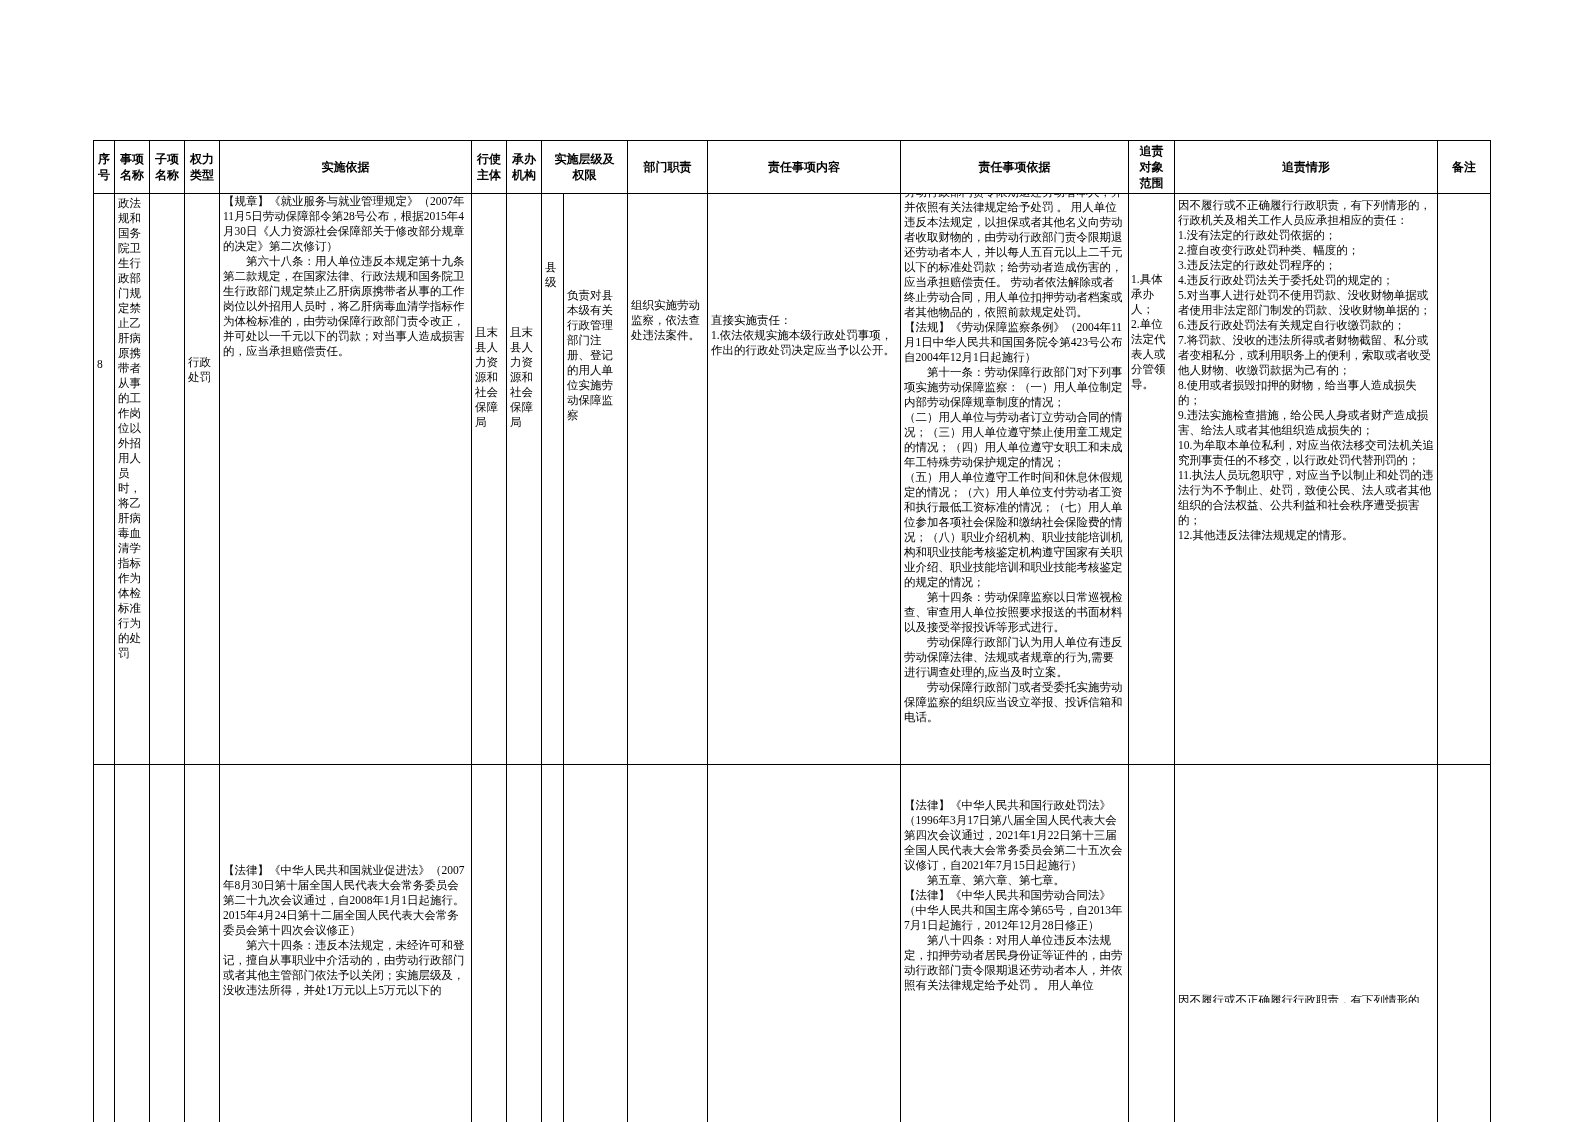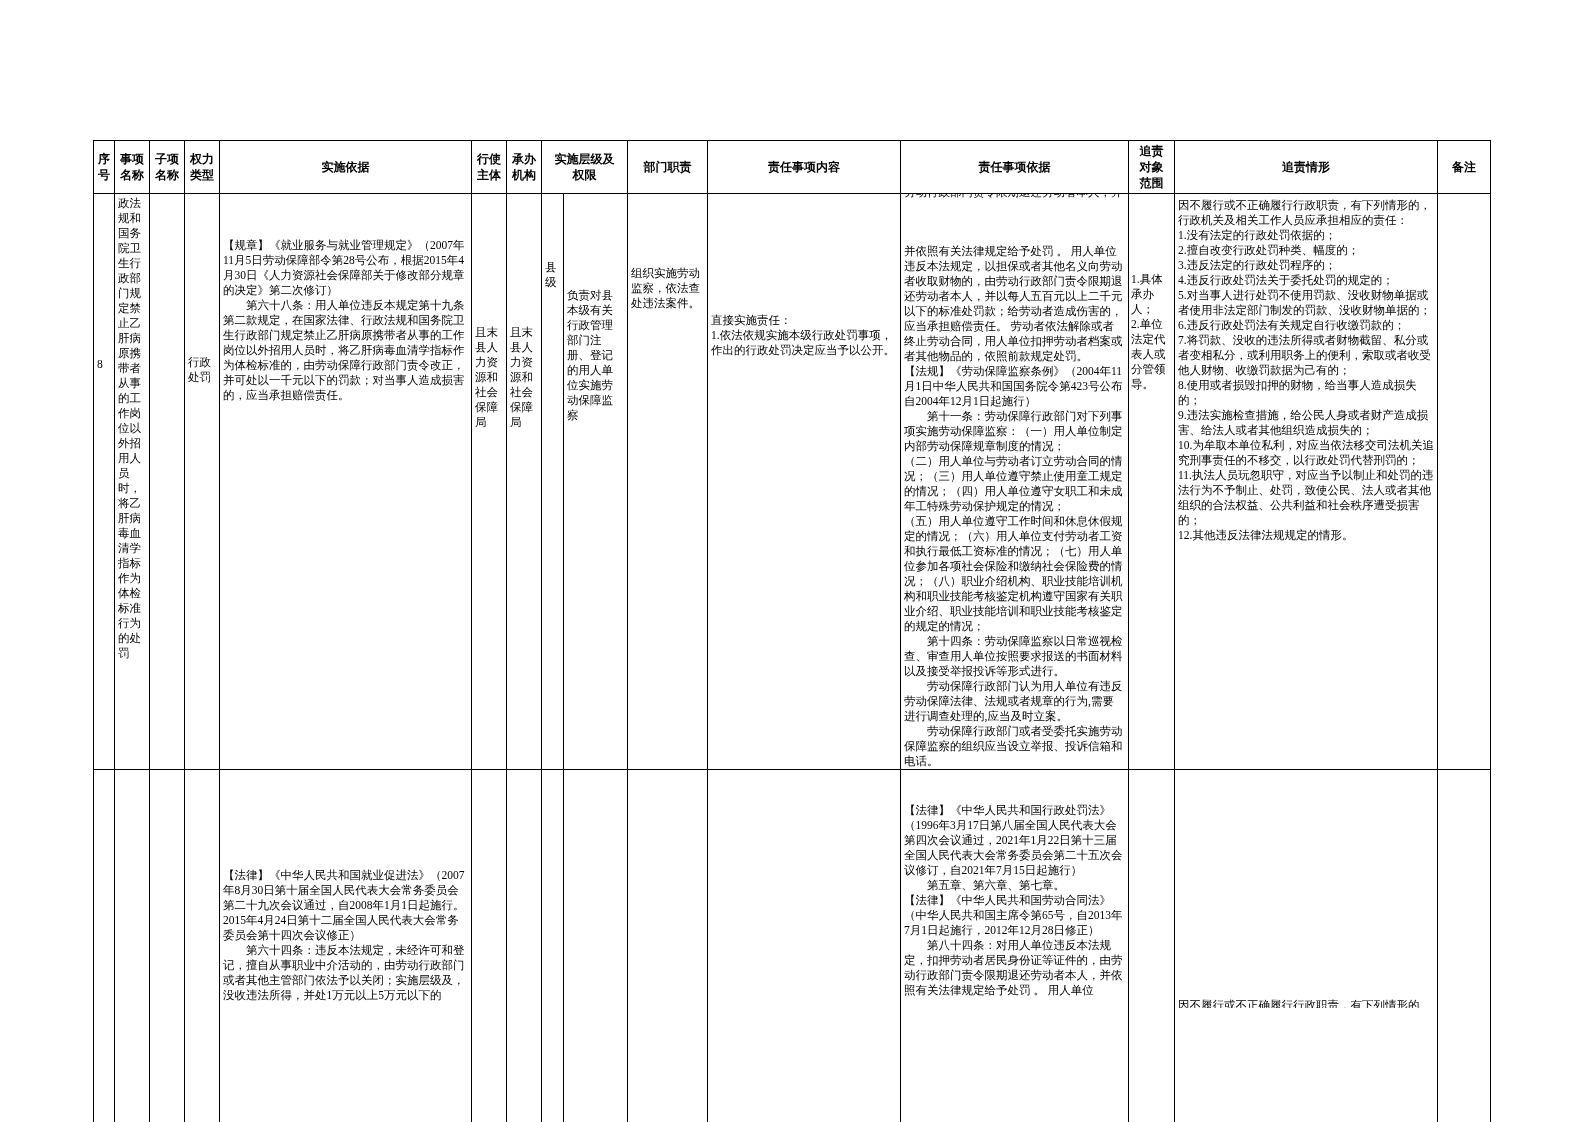--- a/index.html
+++ b/index.html
@@ -7,21 +7,21 @@
         font-family:"Liberation Serif","DejaVu Serif",serif;color:#000;}
   table.duty{position:absolute;left:93px;top:140px;width:1397px;border-collapse:collapse;
         table-layout:fixed;border:1px solid #000;}
   th,td{border:1px solid #000;padding:0;margin:0;overflow:hidden;}
   th{font-size:12px;line-height:16px;font-weight:bold;text-align:center;vertical-align:middle;
      white-space:pre-wrap;padding:2px 1px;}
   td{font-size:11.5px;line-height:15px;vertical-align:top;}
   tr.hdr{height:46px;}
   tr.r8{height:571px;}
   tr.r2{height:365px;}
-  .c{white-space:pre-wrap;padding:0 3px;word-break:break-word;margin-top:44px;}
+  .c{white-space:pre-wrap;padding:0 3px;word-break:break-word;}
   .center{text-align:left;}
   .left{text-align:left;}
   .sliver{height:6px;overflow:hidden;}
   .sliver .c{margin-top:-9px;}
   .clipwrap{overflow:hidden;font-family:Liberation Serif, serif;}
 </style>
 </head>
 <body>
 
 <div class="page">
@@ -88,21 +88,21 @@
       <td>
         <div class="c center" style="margin-top:131px">且末县人力资源和社会保障局</div>
       </td>
       <td>
         <div class="c center" style="margin-top:66px">县级</div>
       </td>
       <td>
         <div class="c center" style="margin-top:94px">负责对县本级有关行政管理部门注册、登记的用人单位实施劳动保障监察</div>
       </td>
       <td>
-        <div class="c center" style="margin-top:72px">组织实施劳动监察，依法查处违法案件。</div>
+        <div class="c center" style="margin-top:104px">组织实施劳动监察，依法查处违法案件。</div>
       </td>
       <td>
         <div class="c left" style="margin-top:119px">直接实施责任：
 1.依法依规实施本级行政处罚事项，作出的行政处罚决定应当予以公开。</div>
       </td>
       <td>
         <div class="sliver">
           <div class="c left">劳动行政部门责令限期退还劳动者本人，并依照有关法律规定给予处罚。</div>
         </div>
         <div class="c left">并依照有关法律规定给予处罚 。 用人单位违反本法规定，以担保或者其他名义向劳动者收取财物的，由劳动行政部门责令限期退还劳动者本人，并以每人五百元以上二千元以下的标准处罚款；给劳动者造成伤害的，应当承担赔偿责任。 劳动者依法解除或者终止劳动合同，用人单位扣押劳动者档案或者其他物品的，依照前款规定处罚。

